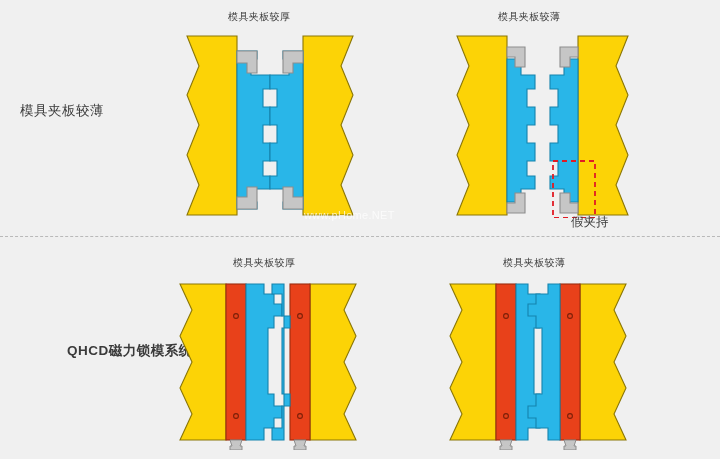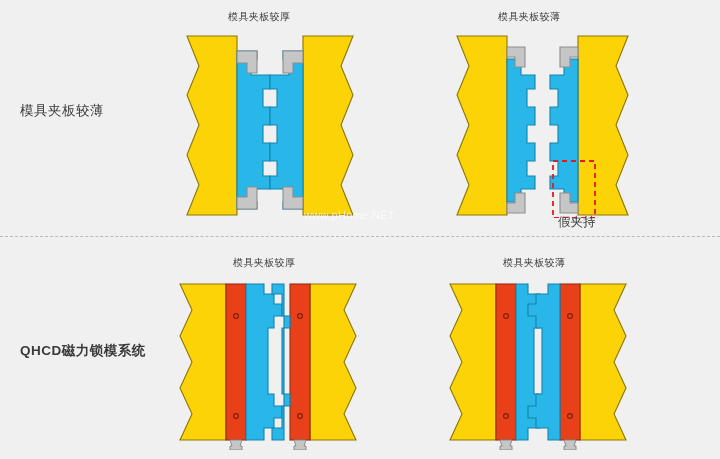--- a/index.html
+++ b/index.html
@@ -29,21 +29,21 @@
   
   .row-label {
     position: absolute;
     left: 20px;
     color: #3a3a3a;
     font-size: 13.5px;
     letter-spacing: 0.5px;
     white-space: nowrap;
   }
   .row-label.top { top: 102px; }
-  .row-label.bottom { top: 342px; font-weight: bold; }
+  .row-label.bottom { top: 342px; font-weight: bold; margin-left: 47px; }
 
   
   .col-heading {
     position: absolute;
     color: #3a3a3a;
     font-size: 10px;
     white-space: nowrap;
     letter-spacing: 0.4px;
   }
 
@@ -135,21 +135,21 @@
 
       <path d="M52,14 L70,14 L70,34 L60,34 L60,24 L52,24 Z" fill="#C6C6C6" stroke="#8d8d8d" stroke-width="1.1"></path>
       <path d="M123,14 L105,14 L105,34 L115,34 L115,24 L123,24 Z" fill="#C6C6C6" stroke="#8d8d8d" stroke-width="1.1"></path>
       <path d="M52,180 L70,180 L70,160 L60,160 L60,170 L52,170 Z" fill="#C6C6C6" stroke="#8d8d8d" stroke-width="1.1"></path>
       <path d="M123,180 L105,180 L105,160 L115,160 L115,170 L123,170 Z" fill="#C6C6C6" stroke="#8d8d8d" stroke-width="1.1"></path>
 
       <rect x="98" y="128" width="42" height="57" fill="none" stroke="#E01B24" stroke-width="1.8" stroke-dasharray="5,4"></rect>
     </svg>
   </div>
 
-  <div class="callout-label" style="left:558px; top:214px;">假夹持</div>
+  <div class="callout-label" style="left:571px; top:214px;">假夹持</div>
 
   <div class="cell" style="left:178px; top:282px;">
     <svg width="180" height="168" viewBox="0 0 180 168">
 
       <path d="M2,2 L48,2 L48,158 L2,158 L14,132 L2,106 L14,80 L2,54 L14,28 Z" fill="#FCD306" stroke="#8a7606" stroke-width="1.1"></path>
 
       <path d="M178,2 L132,2 L132,158 L178,158 L166,132 L178,106 L166,80 L178,54 L166,28 Z" fill="#FCD306" stroke="#8a7606" stroke-width="1.1"></path>
 
       <rect x="48" y="2" width="20" height="156" fill="#E8411A" stroke="#9c2c10" stroke-width="1.1"></rect>
 

